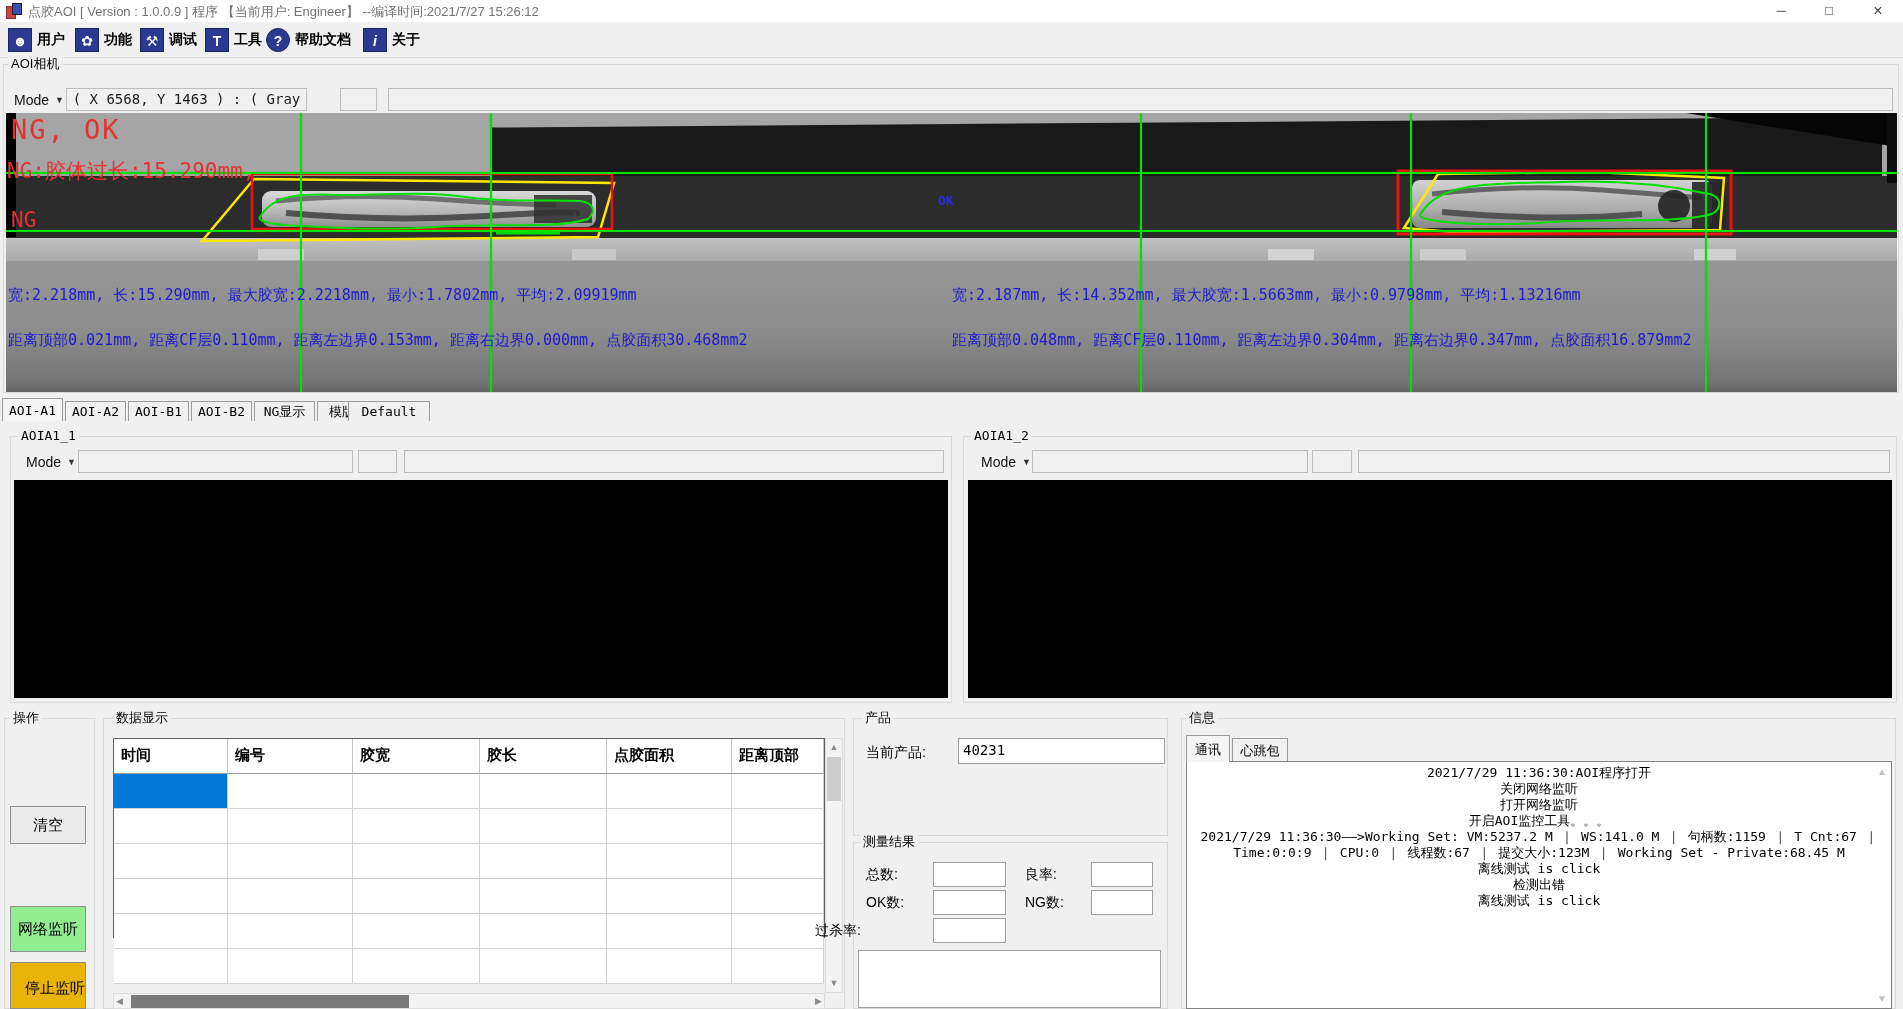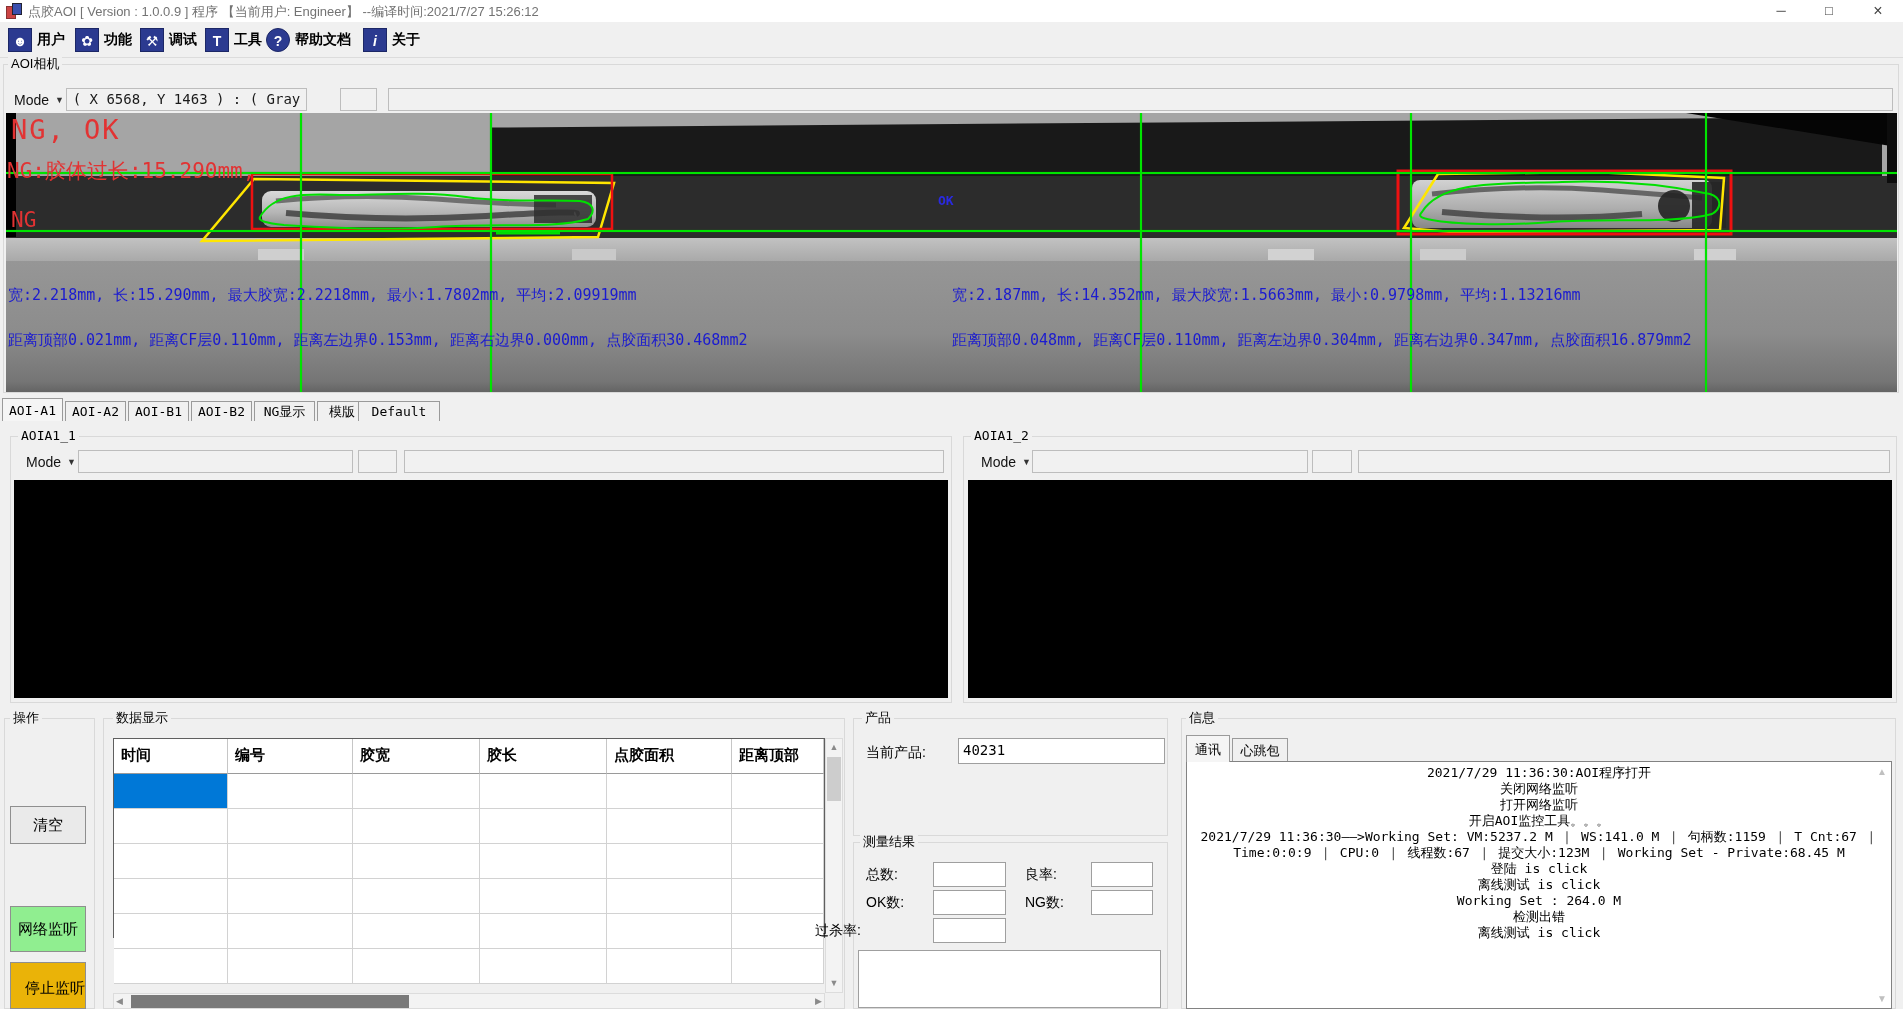--- a/index.html
+++ b/index.html
@@ -195,21 +195,21 @@
     <div class="bluetxt abs" style="left:946px;top:173px;">宽:2.187mm, 长:14.352mm, 最大胶宽:1.5663mm, 最小:0.9798mm, 平均:1.13216mm</div>
     <div class="bluetxt abs" style="left:946px;top:218px;">距离顶部0.048mm, 距离CF层0.110mm, 距离左边界0.304mm, 距离右边界0.347mm, 点胶面积16.879mm2</div>
   </div>
 
   <div class="tab active abs" style="left:2px;top:398px;width:61px;height:23px;line-height:23px;">AOI-A1</div>
   <div class="tab abs" style="left:65px;top:401px;width:61px;height:20px;line-height:20px;">AOI-A2</div>
   <div class="tab abs" style="left:128px;top:401px;width:61px;height:20px;line-height:20px;">AOI-B1</div>
   <div class="tab abs" style="left:191px;top:401px;width:61px;height:20px;line-height:20px;">AOI-B2</div>
   <div class="tab abs" style="left:254px;top:401px;width:61px;height:20px;line-height:20px;">NG显示</div>
   <div class="tab abs" style="left:317px;top:401px;width:50px;height:20px;line-height:20px;">模版</div>
-  <div class="tab abs" style="left:358px;top:401px;width:82px;height:20px;line-height:20px;">Default</div>
+  <div class="tab abs" style="left:348px;top:401px;width:82px;height:20px;line-height:20px;">Default</div>
 
   <div class="group abs" style="left:10px;top:436px;width:942px;height:267px;"></div>
   <div class="glabel abs" style="left:18px;top:428px;font-family:'DejaVu Sans Mono',monospace;">AOIA1_1</div>
   <div class="modebtn abs" style="left:20px;top:450px;width:50px;height:23px;">
     <span>Mode</span>
     <span class="arr">▼</span>
   </div>
   <div class="mfield abs" style="left:78px;top:450px;width:275px;height:23px;"></div>
   <div class="mfield abs" style="left:358px;top:450px;width:39px;height:23px;"></div>
   <div class="mfield abs" style="left:404px;top:450px;width:540px;height:23px;"></div>
@@ -330,22 +330,20 @@
   <div class="tab active abs" style="left:1186px;top:735px;width:44px;height:27px;line-height:27px;font-family:'Liberation Sans',sans-serif;">通讯</div>
   <div class="tab abs" style="left:1232px;top:738px;width:56px;height:24px;line-height:24px;font-family:'Liberation Sans',sans-serif;">心跳包</div>
 
   <div id="logbox" class="abs" style="left:1186px;top:761px;width:706px;height:248px;">
     <div class="logline">2021/7/29 11:36:30:AOI程序打开</div>
     <div class="logline">关闭网络监听</div>
     <div class="logline">打开网络监听</div>
     <div class="logline">开启AOI监控工具。。。</div>
     <div class="logline">2021/7/29 11:36:30——&gt;Working Set: VM:5237.2 M ｜ WS:141.0 M ｜ 句柄数:1159 ｜ T Cnt:67 ｜</div>
     <div class="logline">Time:0:0:9 ｜ CPU:0 ｜ 线程数:67 ｜ 提交大小:123M  ｜ Working Set - Private:68.45 M</div>
-    <div class="logline">登陆 is click</div>
     <div class="logline">离线测试 is click</div>
-    <div class="logline">Working Set : 264.0 M</div>
     <div class="logline">检测出错</div>
     <div class="logline">离线测试 is click</div>
     <div class="abs" style="right:4px;top:4px;color:#c0c0c0;font-size:10px;">▲</div>
     <div class="abs" style="right:4px;bottom:4px;color:#c0c0c0;font-size:10px;">▼</div>
   </div>
 
 </div>
 
 </body></html>

